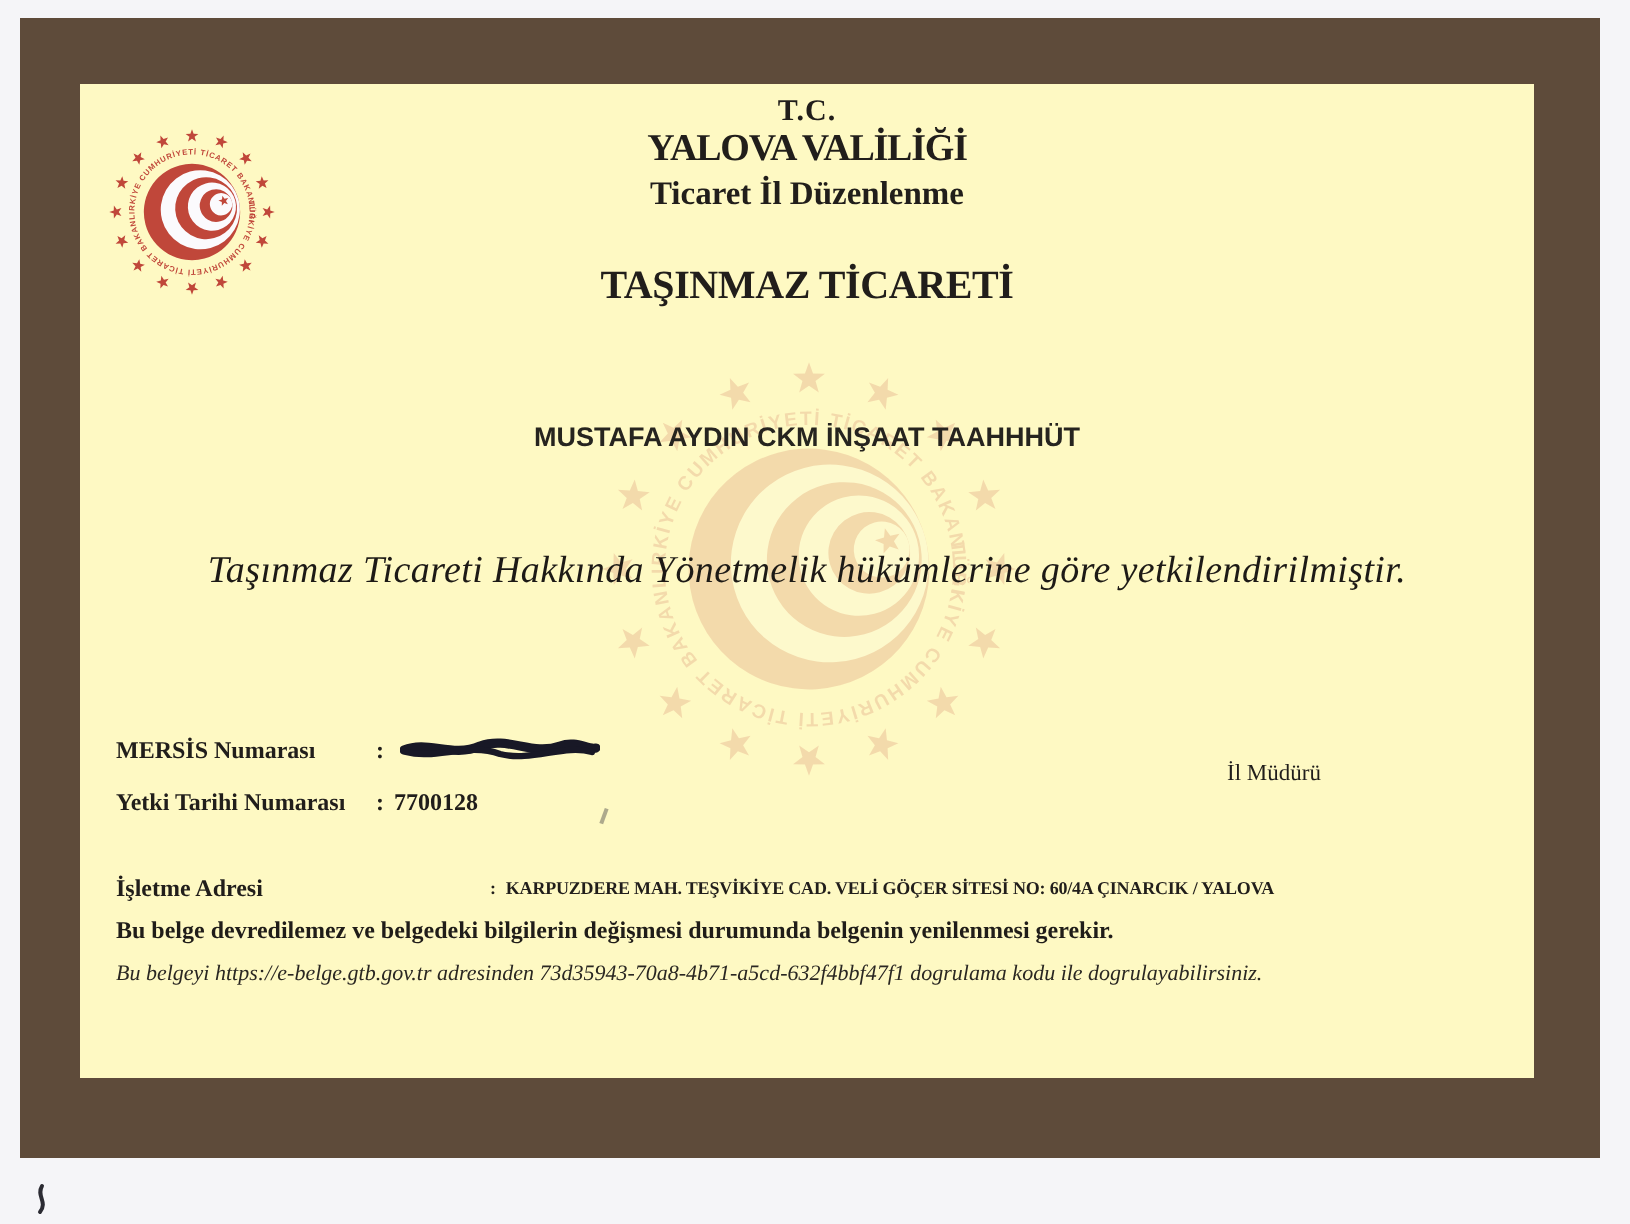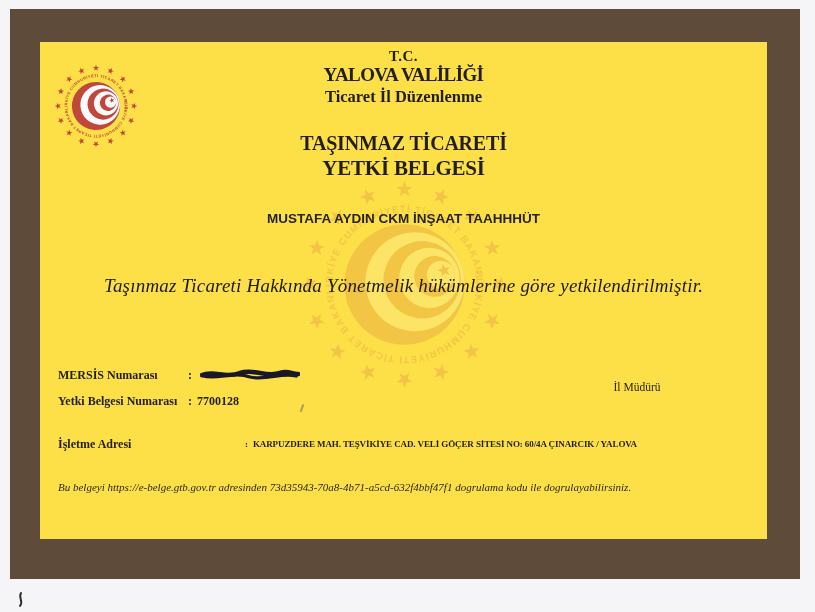--- a/index.html
+++ b/index.html
@@ -2,21 +2,21 @@
 <html><head>
 <meta charset="utf-8">
 <style>
   html,body{margin:0;padding:0;background:#e9e9ec;}
   .stage{
     position:relative;width:815px;height:612px;margin:0 auto;
     background:#f5f5f8;overflow:hidden;
     font-family:"Liberation Serif","DejaVu Serif",serif;color:#211e1b;
   }
   .frame{position:absolute;left:10px;top:9px;width:790px;height:570px;background:#5e4b3a;}
-  .paper{position:absolute;left:40px;top:42px;width:727px;height:497px;background:#fde047;}
+  .paper{position:absolute;left:40px;top:42px;width:727px;height:497px;background:#fef9c3;}
   
   .seal{position:absolute;}
   .seal-logo{left:13px;top:21px;width:86px;height:86px;color:#c0473a;}
   .seal-watermark{left:257px;top:135px;width:215px;height:215px;color:#c0473a;opacity:.17;}
   #sealg .red{fill:currentColor;}
   #sealg .wht{fill:#fbfafd;}
   #sealg text{font-family:"Liberation Sans","DejaVu Sans",sans-serif;font-weight:bold;
     font-size:4.5px;letter-spacing:.5px;fill:currentColor;}
   #seal-stars{fill:currentColor;}
   
@@ -105,51 +105,51 @@
 
     <svg class="seal seal-logo" viewBox="0 0 100 100">
         <use href="#sealg"></use>
       </svg>
 
     <div class="hdr hdr-tc">T.C.</div>
     <div class="hdr hdr-gov">YALOVA VALİLİĞİ</div>
     <div class="hdr hdr-dir">Ticaret İl Düzenlenme</div>
 
     <div class="hdr title-l1">TAŞINMAZ TİCARETİ</div>
-    <div class="hdr title-l2">YETKİ BELGESİ</div>
 
     <div class="holder">MUSTAFA AYDIN CKM İNŞAAT TAAHHHÜT</div>
 
     <div class="statement">Taşınmaz Ticareti Hakkında Yönetmelik hükümlerine göre yetkilendirilmiştir.</div>
 
     <div class="field-row" style="top:326px">
       <span class="flabel">MERSİS Numarası</span>
       <span class="fval">
         <span class="sep">:</span><svg class="redaction-svg" width="100" height="12" viewBox="0 0 100 12">
           <path d="M2,6 C14,1 26,10 40,4 C54,-1 66,9 80,4 C88,1 94,6 98,5" fill="none" stroke="#181826" stroke-width="4.6" stroke-linecap="round"></path>
           <path d="M3,7 C18,11 34,2 50,8 C66,12 82,3 96,7" fill="none" stroke="#181826" stroke-width="3.2" stroke-linecap="round"></path>
         </svg>
       </span>
     </div>
 
     <div class="field-row" style="top:352px">
-      <span class="flabel">Yetki Belgesi Numarası</span>
+      <span class="flabel">Yetki Tarihi Numarası</span>
       <span class="fval">
         <span class="sep">:</span><span>7700128</span>
       </span>
     </div>
 
 
     <div class="field-row row-address" style="top:395px">
       <span class="flabel">İşletme Adresi</span>
       <span class="fval">
         <span class="sep">:</span><span>KARPUZDERE MAH. TEŞVİKİYE CAD. VELİ GÖÇER SİTESİ NO: 60/4A ÇINARCIK / YALOVA</span>
       </span>
     </div>
 
+    <div class="note">Bu belge devredilemez ve belgedeki bilgilerin değişmesi durumunda belgenin yenilenmesi gerekir.</div>
     <div class="verify">Bu belgeyi https://e-belge.gtb.gov.tr adresinden 73d35943-70a8-4b71-a5cd-632f4bbf47f1 dogrulama kodu ile dogrulayabilirsiniz.</div>
 
     <div class="sigblock">
       <div class="sigtitle">İl Müdürü</div>
     </div>
 
     <div class="stray-slash"></div>
   </div>
 
   <svg class="ink-speck" viewBox="0 0 14 18">

